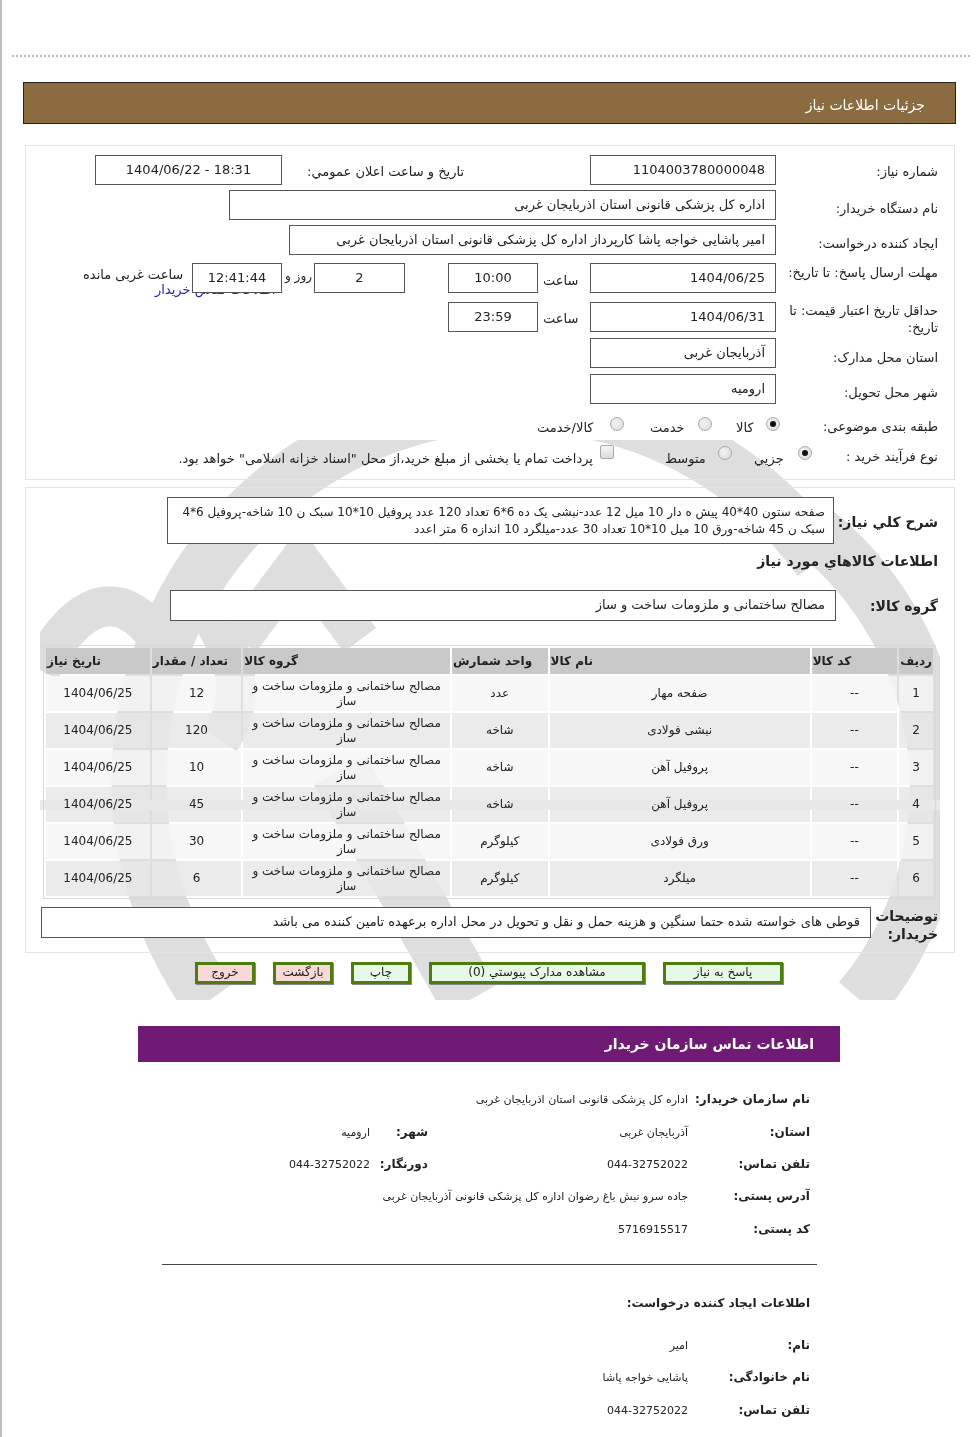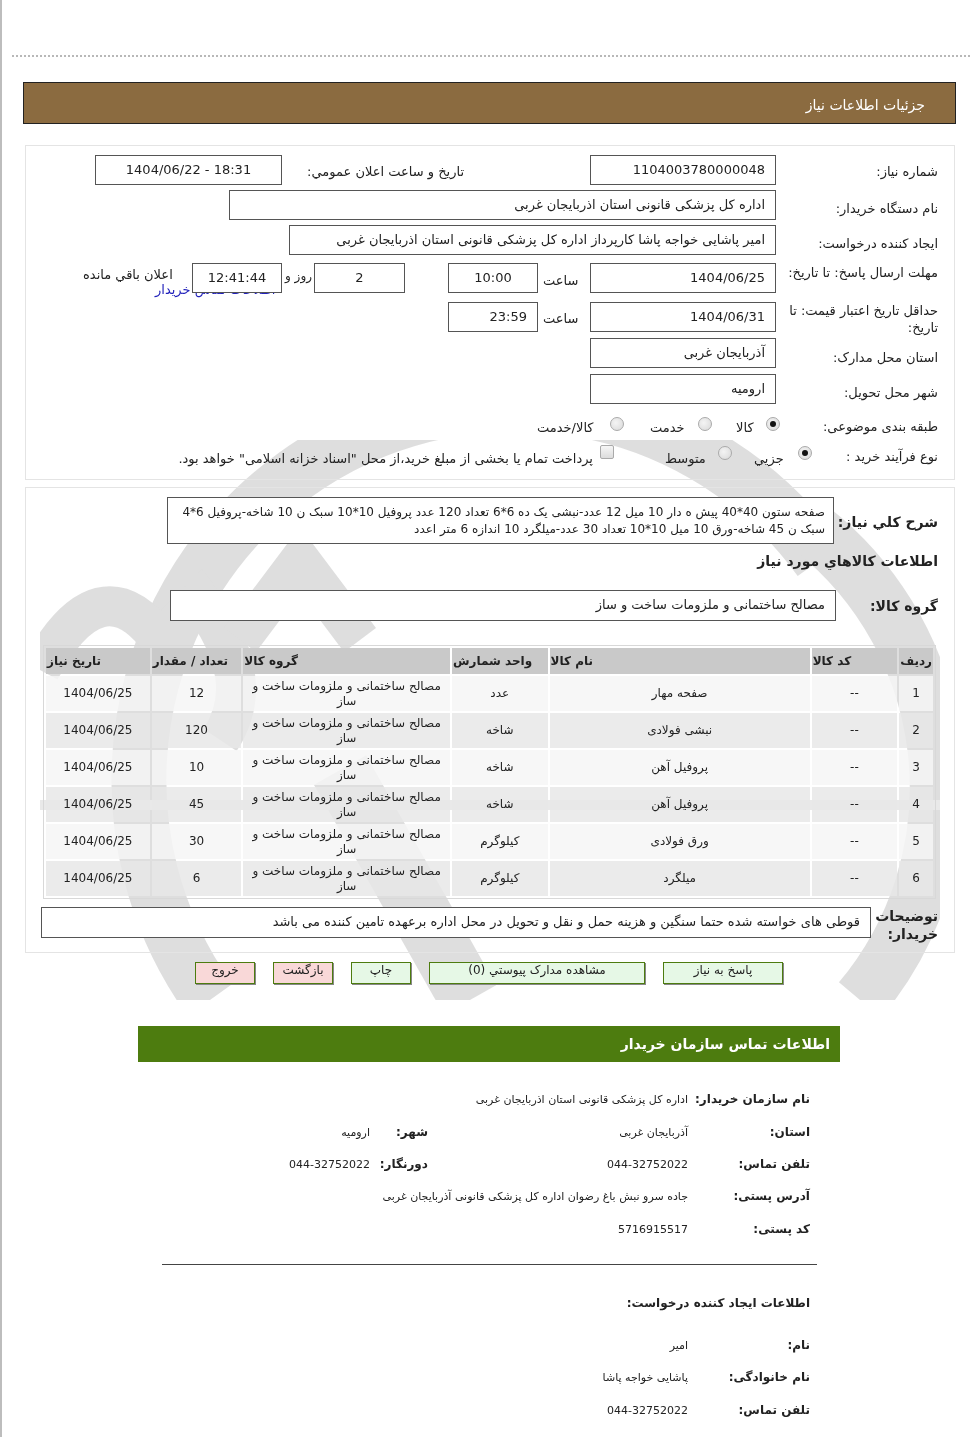--- a/index.html
+++ b/index.html
@@ -41,27 +41,27 @@
     position: absolute; left: 167px; top: 497px; width: 667px; height: 47px; border: 1px solid #555; background: #fff;
     font-size: 12px; line-height: 17px; padding: 6px 8px; text-align: right;
   }
 
   table.items { position: absolute; left: 43px; top: 645px; width: 893px; border-collapse: separate; border-spacing: 2px; border: 1px solid #d8d8d8; }
   table.items th { background: #c9c9c9; color: #222; font-size: 12px; font-weight: bold; height: 26px; text-align: left; }
   table.items td { font-size: 12px; height: 35px; text-align: center; line-height: 15px; }
   table.items tr.odd td { background: rgba(246,246,246,0.85); }
   table.items tr.even td { background: rgba(232,232,232,0.85); }
 
-  .btn { position: absolute; height: 22px; border: 1px solid #4d7c0f; font-size: 12px; text-align: center; line-height: 15px; cursor: pointer; box-shadow: 1px 1px 0 #888; }
+  .btn { position: absolute; height: 22px; border: 3px solid #4d7c0f; font-size: 12px; text-align: center; line-height: 15px; cursor: pointer; box-shadow: 1px 1px 0 #888; }
   .btn.green { background: #e6f8e6; }
   .btn.red { background: #f9d8d8; }
 
   .contact-bar {
-    position: absolute; left: 138px; top: 1026px; width: 702px; height: 36px; background: #4d7c0f; color: #fff;
-    font-weight: bold; font-size: 14px; line-height: 36px; padding-right: 10px;
+    position: absolute; left: 138px; top: 1026px; width: 702px; height: 36px; background: #701a75; color: #fff;
+    font-weight: bold; font-size: 14px; line-height: 36px; padding-right: 26px;
   }
   .c-lbl { position: absolute; font-weight: bold; font-size: 12px; color: #222; }
   .c-val { position: absolute; font-size: 11px; color: #222; }
   .hr { position: absolute; left: 162px; top: 1264px; width: 655px; border-top: 1px solid #444; }
 </style>
 </head>
 <body>
 
 <div class="left-edge"></div>
 <div class="dotted-sep"></div>
@@ -94,26 +94,26 @@
 <div class="box" style="left:289px; top:225px; width:487px;">امیر پاشایی خواجه پاشا کارپرداز اداره کل پزشکی قانونی استان اذربایجان غربی</div>
 <div class="link" style="left:155px; top:234px;margin-top:48px;">اطلاعات تماس خریدار</div>
 
 <div class="lbl" style="right:40px; top:264px; width:150px;">مهلت ارسال پاسخ: تا تاریخ:</div>
 <div class="box" style="left:590px; top:263px; width:186px;">1404/06/25</div>
 <div class="lbl" style="left:543px; top:272px;">ساعت</div>
 <div class="box" style="left:448px; top:263px; width:90px; text-align:center;">10:00</div>
 <div class="box" style="left:314px; top:263px; width:91px; text-align:center;">2</div>
 <div class="lbl" style="left:285px; top:268px; font-size:12px;">روز و</div>
 <div class="box" style="left:192px; top:263px; width:90px; text-align:center;">12:41:44</div>
-<div class="lbl" style="left:83px; top:266px;">اعلان باقي مانده</div>
+<div class="lbl" style="left:83px; top:266px;">ساعت غربی مانده</div>
 
 <div class="lbl" style="right:40px; top:302px; width:155px;">حداقل تاریخ اعتبار قیمت: تا تاریخ:</div>
 <div class="box" style="left:590px; top:302px; width:186px;">1404/06/31</div>
 <div class="lbl" style="left:543px; top:310px;">ساعت</div>
-<div class="box" style="left:448px; top:302px; width:90px; text-align:right;">23:59</div>
+<div class="box" style="left:448px; top:302px; width:90px; text-align:center;">23:59</div>
 
 <div class="lbl" style="right:40px; top:349px;">استان محل مدارک:</div>
 <div class="box" style="left:590px; top:338px; width:186px;">آذربایجان غربی</div>
 <div class="lbl" style="right:40px; top:384px;">شهر محل تحویل:</div>
 <div class="box" style="left:590px; top:374px; width:186px;">ارومیه</div>
 
 <div class="lbl" style="right:40px; top:418px;">طبقه بندی موضوعی:</div>
 <div class="radio on" style="left:766px; top:417px;"></div>
 <div class="lbl" style="left:736px; top:419px;">کالا</div>
 <div class="radio" style="left:698px; top:417px;"></div>

